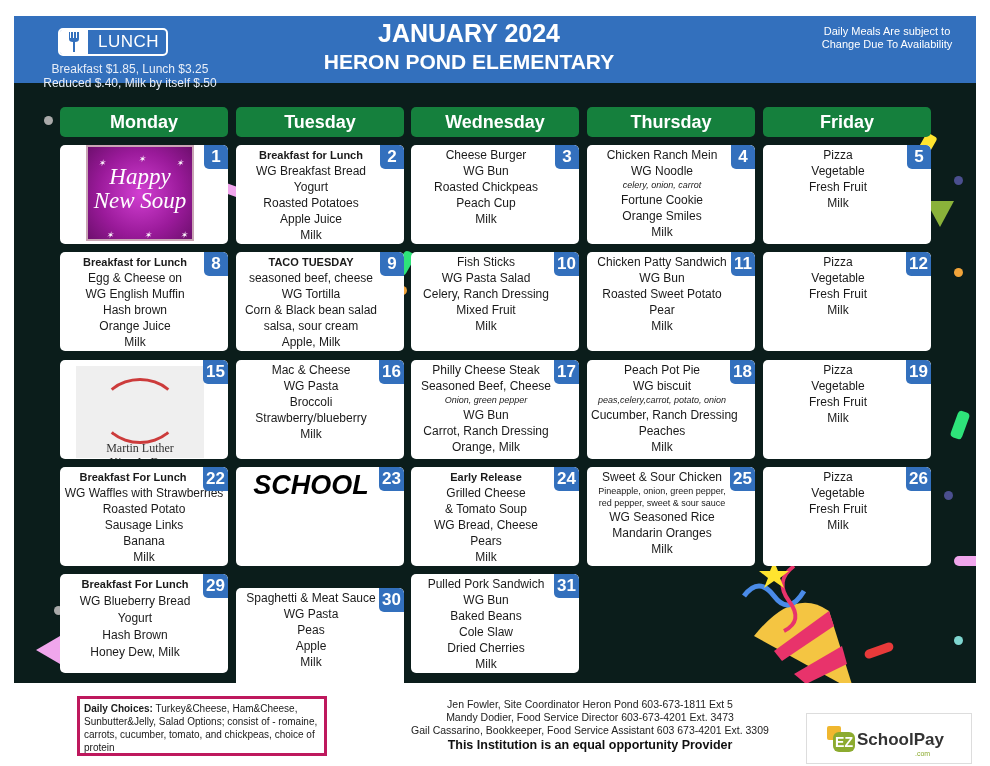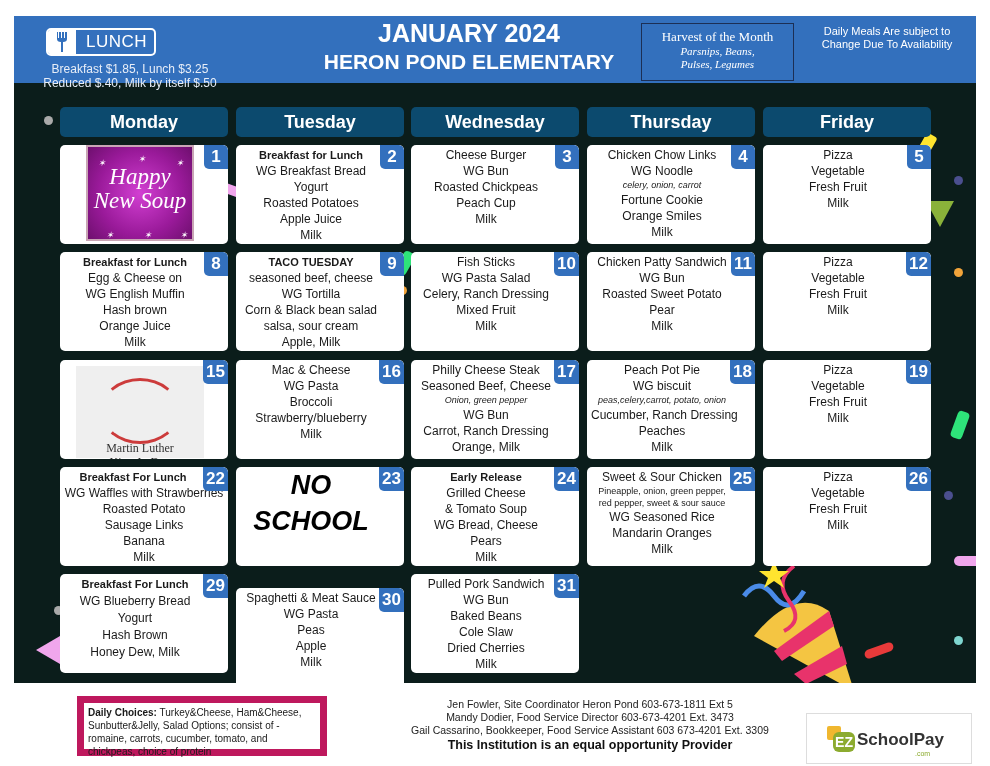--- a/index.html
+++ b/index.html
@@ -2,36 +2,36 @@
 <html><head>
 <meta charset="utf-8">
 <style>
   * { box-sizing: border-box; margin: 0; padding: 0; }
   html, body { width: 990px; height: 766px; background: #ffffff; overflow: hidden; }
   body { position: relative; font-family: "Liberation Sans", sans-serif; color: #1a1a1a; }
 
   .page { position: absolute; left: 14px; top: 16px; width: 962px; height: 667px; background: #0b1d1b; overflow: hidden; }
   .header { position: absolute; left: 0; top: 0; width: 962px; height: 67px; background: #3370bd; }
 
-  .lunch-badge { position: absolute; left: 32px; top: 12px; width: 110px; height: 28px; border: 2px solid #fff; border-radius: 5px; display: flex; align-items: center; }
+  .lunch-badge { position: absolute; left: 44px; top: 12px; width: 110px; height: 28px; border: 2px solid #fff; border-radius: 5px; display: flex; align-items: center; }
   .lunch-badge .fork { width: 28px; height: 100%; background: #fff; display: flex; align-items: center; justify-content: center; border-radius: 2px 0 0 2px; }
   .lunch-badge .label { color: #fff; font-size: 17px; margin-left: 10px; letter-spacing: 0.5px; }
   .prices { position: absolute; left: 16px; top: 46px; width: 200px; text-align: center; color: #e8eef8; font-size: 12px; line-height: 14px; }
 
   .title { position: absolute; left: 290px; top: 2px; width: 330px; text-align: center; color: #fff; font-weight: bold; }
   .title .month { font-size: 25px; line-height: 30px; }
   .title .school { font-size: 21px; line-height: 27px; }
 
   .harvest { position: absolute; left: 627px; top: 7px; width: 153px; height: 58px; border: 1px solid #1c2f55; text-align: center; color: #fff; font-family: "Liberation Serif", serif; }
   .harvest .h-title { font-size: 13px; margin-top: 5px; }
   .harvest .h-items { font-size: 11px; font-style: italic; line-height: 13px; }
 
   .notice { position: absolute; left: 790px; top: 9px; width: 166px; text-align: center; color: #fff; font-size: 11px; line-height: 13px; }
 
-  .day-head { position: absolute; top: 91px; width: 168px; height: 30px; background: #0c4a6e; border-radius: 5px; color: #fff; font-weight: bold; font-size: 18px; text-align: center; line-height: 30px; }
+  .day-head { position: absolute; top: 91px; width: 168px; height: 30px; background: #15803d; border-radius: 5px; color: #fff; font-weight: bold; font-size: 18px; text-align: center; line-height: 30px; }
 
   .cell { position: absolute; width: 168px; height: 99px; background: #fff; border-radius: 5px; text-align: center; font-size: 12px; line-height: 16px; padding: 2px 22px 0 4px; overflow: hidden; }
   .cell .num { position: absolute; right: 0; top: 0; min-width: 24px; height: 24px; padding: 0 3px; background: #3370bd; color: #fff; font-weight: bold; font-size: 17px; line-height: 24px; text-align: center; border-radius: 0 5px 0 5px; }
   .cell .line { display: block; white-space: nowrap; }
   .cell .bold { font-weight: bold; font-size: 11px; }
   .cell .small { font-style: italic; font-size: 9px; line-height: 13px; }
   .cell .tiny { font-size: 9px; line-height: 12px; }
   .pizza { padding-top: 2px; }
 
   .img-cell { padding: 0; }
@@ -39,21 +39,21 @@
   .hny .t1 { font-size: 23px; margin-top: 18px; line-height: 24px; }
   .hny .t2 { font-size: 23px; line-height: 24px; }
   .hny .star { position: absolute; font-size: 9px; color: #fff; }
 
   .mlk { position: absolute; left: 16px; top: 6px; width: 128px; height: 92px; background: #efefef; text-align: center; }
   .mlk .ring { position: absolute; left: 24px; top: 12px; width: 80px; height: 66px; border-radius: 50%; border: 3px solid transparent; border-top-color: #cc3b3b; border-bottom-color: #cc3b3b; }
   .mlk .t { position: absolute; left: 0; width: 100%; font-family: "Liberation Serif", serif; font-size: 12px; color: #333; line-height: 13px; margin-top: 46px; }
 
   .noschool { font-weight: bold; font-style: italic; font-size: 27px; line-height: 36px; padding-top: 0; padding-right: 22px; color: #000; }
 
-  .choices { position: absolute; left: 77px; top: 696px; width: 250px; height: 60px; border: 7px solid #be185d; background: #fff; font-size: 10px; line-height: 13px; padding: 3px 4px; }
+  .choices { position: absolute; left: 77px; top: 696px; width: 250px; height: 60px; border: 3px solid #be185d; background: #fff; font-size: 10px; line-height: 13px; padding: 3px 4px; }
   .choices b { font-weight: bold; }
   .contacts { position: absolute; left: 380px; top: 698px; width: 420px; text-align: center; font-size: 10.5px; line-height: 13px; color: #222; }
   .contacts .eo { font-weight: bold; font-size: 12.5px; line-height: 16px; color: #111; }
 
   .ezpay { position: absolute; left: 806px; top: 713px; width: 166px; height: 51px; border: 1px solid #ddd; background: #fff; }
   .ezpay .sq1 { position: absolute; left: 20px; top: 12px; width: 14px; height: 14px; background: #f0b72f; border-radius: 2px; }
   .ezpay .sq2 { position: absolute; left: 26px; top: 18px; width: 22px; height: 20px; background: #8cab2f; color: #fff; font-size: 14px; line-height: 20px; text-align: center; font-weight: bold; border-radius: 6px; }
   .ezpay .txt { position: absolute; left: 50px; top: 16px; font-size: 17px; color: #333; font-weight: bold; }
   .ezpay .com { position: absolute; left: 108px; top: 36px; font-size: 7px; color: #8cab2f; }
 
@@ -104,25 +104,20 @@
       <span class="label">LUNCH</span>
     </div>
     <div class="prices">
       <div>Breakfast $1.85, Lunch $3.25</div>
       <div>Reduced $.40, Milk by itself $.50</div>
     </div>
     <div class="title">
       <div class="month">JANUARY 2024</div>
       <div class="school">HERON POND ELEMENTARY</div>
     </div>
-    <div class="harvest">
-      <div class="h-title">Harvest of the Month</div>
-      <div class="h-items">Parsnips, Beans,</div>
-      <div class="h-items">Pulses, Legumes</div>
-    </div>
     <div class="notice">
       <div>Daily Meals Are subject to</div>
       <div>Change Due To Availability</div>
     </div>
   </div>
 
   <div class="day-head" style="left:46px">Monday</div>
   <div class="day-head" style="left:222px">Tuesday</div>
   <div class="day-head" style="left:397px">Wednesday</div>
   <div class="day-head" style="left:573px">Thursday</div>
@@ -152,21 +147,21 @@
   </div>
   <div class="cell" style="left:397px;top:129px">
     <span class="line">Cheese Burger</span>
     <span class="line">WG Bun</span>
     <span class="line">Roasted Chickpeas</span>
     <span class="line">Peach Cup</span>
     <span class="line">Milk</span>
     <div class="num">3</div>
   </div>
   <div class="cell" style="left:573px;top:129px">
-    <span class="line">Chicken Chow Links</span>
+    <span class="line">Chicken Ranch Mein</span>
     <span class="line">WG Noodle</span>
     <span class="line small">celery, onion, carrot</span>
     <span class="line">Fortune Cookie</span>
     <span class="line">Orange Smiles</span>
     <span class="line">Milk</span>
     <div class="num">4</div>
   </div>
   <div class="cell pizza" style="left:749px;top:129px">
     <span class="line">Pizza</span>
     <span class="line">Vegetable</span>
@@ -263,21 +258,20 @@
   <div class="cell" style="left:46px;top:451px;padding-left:0;padding-right:0">
     <span class="line bold" style="padding-right:22px">Breakfast For Lunch</span>
     <span class="line">WG Waffles with Strawberries</span>
     <span class="line">Roasted Potato</span>
     <span class="line">Sausage Links</span>
     <span class="line">Banana</span>
     <span class="line">Milk</span>
     <div class="num">22</div>
   </div>
   <div class="cell noschool" style="left:222px;top:451px">
-    <span class="line">NO</span>
     <span class="line">SCHOOL</span>
     <div class="num" style="font-style:normal">23</div>
   </div>
   <div class="cell" style="left:397px;top:451px">
     <span class="line bold">Early Release</span>
     <span class="line">Grilled Cheese</span>
     <span class="line">&amp; Tomato Soup</span>
     <span class="line">WG Bread, Cheese</span>
     <span class="line">Pears</span>
     <span class="line">Milk</span>

